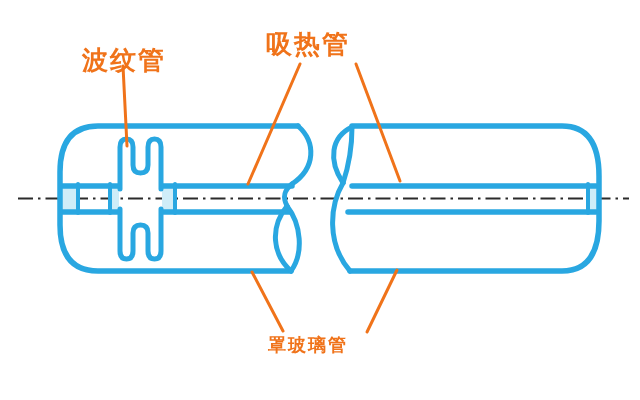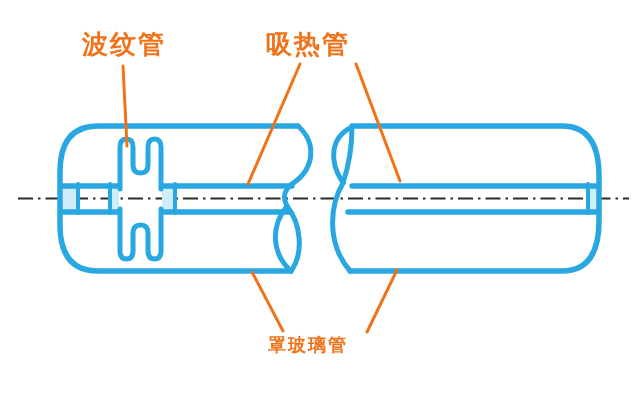--- a/index.html
+++ b/index.html
@@ -89,19 +89,19 @@
 
     <g>
       <line class="ldr" x1="123" y1="66" x2="127" y2="146"></line>
       <line class="ldr" x1="300" y1="64" x2="248" y2="184"></line>
       <line class="ldr" x1="356" y1="64" x2="400" y2="181"></line>
       <line class="ldr" x1="283" y1="331" x2="252" y2="272"></line>
       <line class="ldr" x1="367" y1="332" x2="397" y2="270"></line>
     </g>
   </svg>
 
-  <div class="lbl" style="left:82px;top:31px;text-align:center;">波纹管</div>
+  <div class="lbl" style="left:82px;top:47px;text-align:center;">波纹管</div>
 
   <div class="lbl" style="left:266px;top:31px;">吸热管</div>
 
   <div class="lbl lbl-big" style="left:268px;top:336px;">罩玻璃管</div>
 
 </div>
 
 </body></html>

